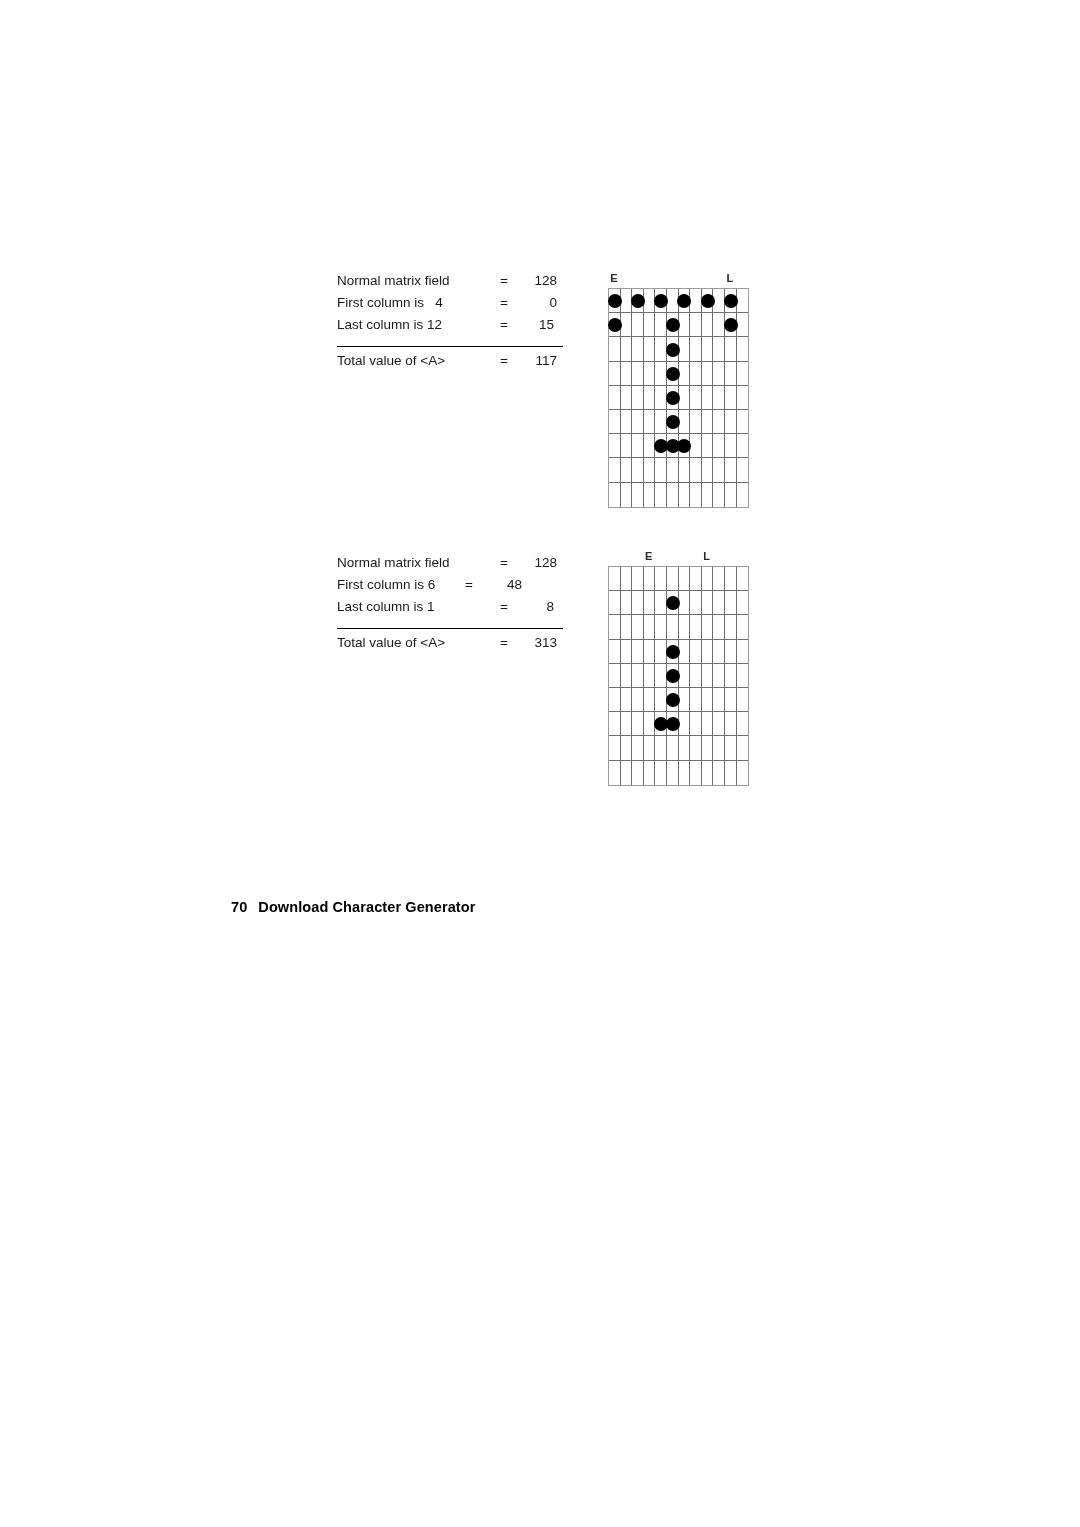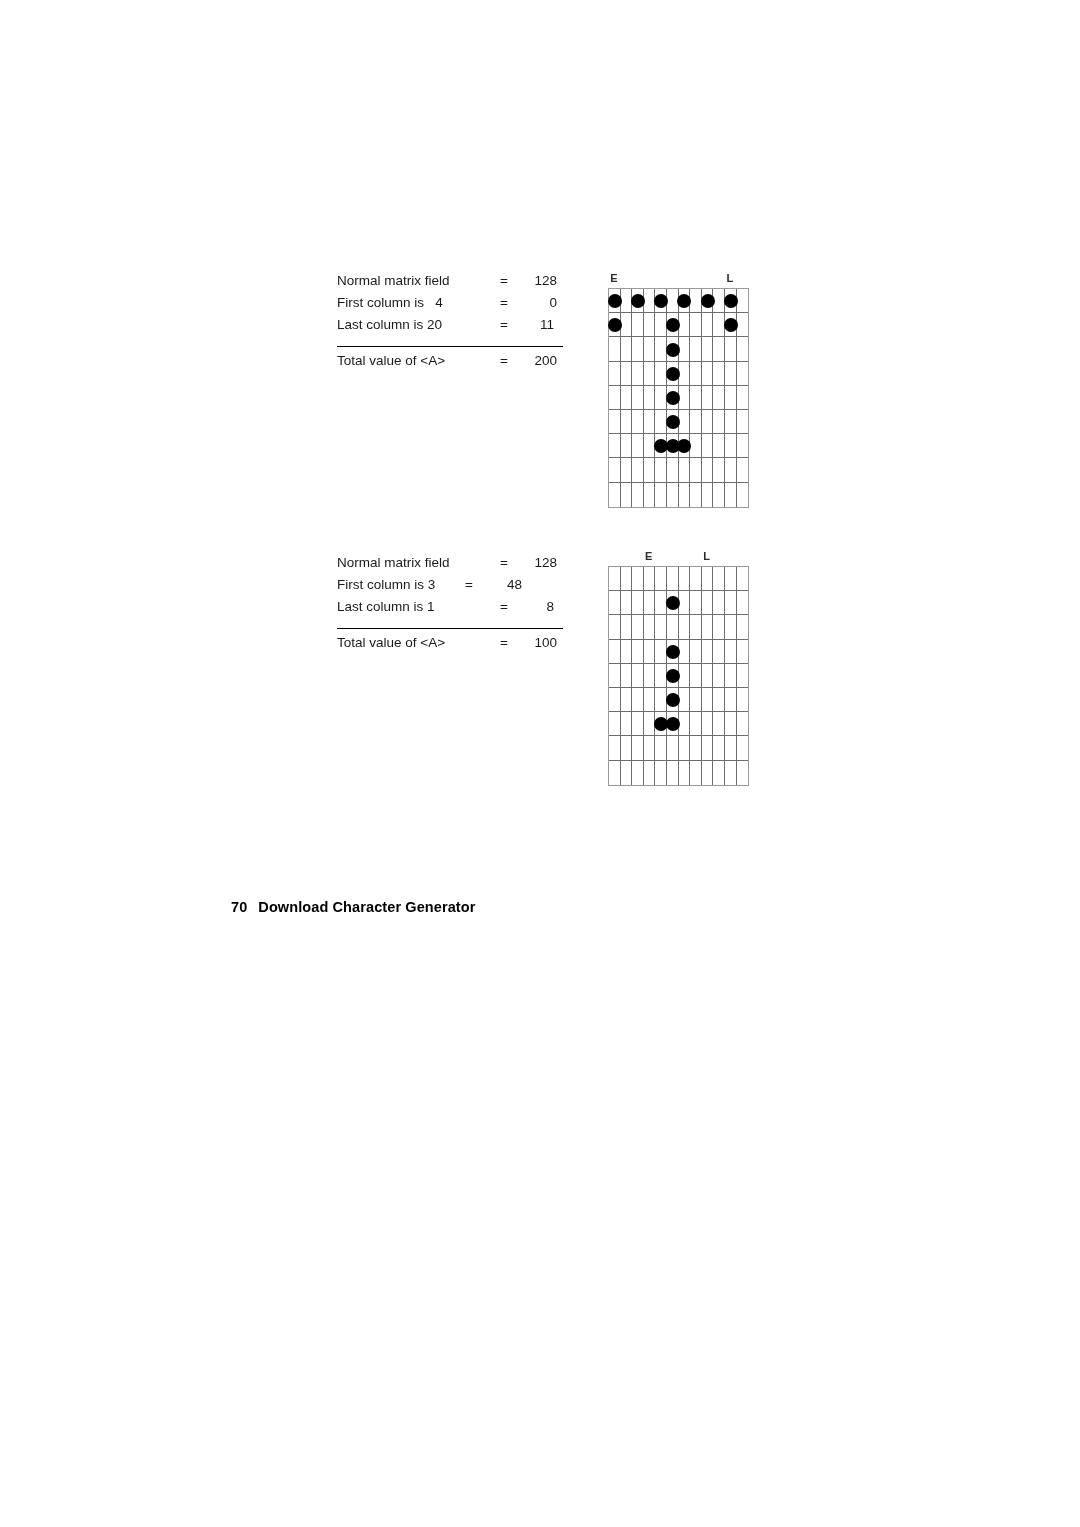--- a/index.html
+++ b/index.html
@@ -106,32 +106,32 @@
   <span class="calc-eq" style="left:163px; top:0;">=</span>
   <span class="calc-val" style="left:160px; width:60px; top:0;">128</span>
 
   <div class="calc-row" style="position:absolute; left:0; top:22px;">
     <span class="calc-label">First column is   4</span>
   </div>
   <span class="calc-eq" style="left:163px; top:22px;">=</span>
   <span class="calc-val" style="left:160px; width:60px; top:22px;">0</span>
 
   <div class="calc-row" style="position:absolute; left:0; top:44px;">
-    <span class="calc-label">Last column is 20</span>
+    <span class="calc-label">Last column is 12</span>
   </div>
   <span class="calc-eq" style="left:163px; top:44px;">=</span>
-  <span class="calc-val" style="left:157px; width:60px; top:44px;">11</span>
+  <span class="calc-val" style="left:157px; width:60px; top:44px;">15</span>
 
   <div class="calc-rule" style="top:72px;"></div>
 
   <div style="position:absolute; left:0; top:80px;">
     <span class="calc-label">Total value of &lt;A&gt;</span>
   </div>
   <span class="calc-eq" style="left:163px; top:80px;">=</span>
-  <span class="calc-val" style="left:160px; width:60px; top:80px;">200</span>
+  <span class="calc-val" style="left:160px; width:60px; top:80px;">117</span>
 </div>
 
 <div class="matrix-wrap" style="left:608px; top:272px;">
   <div class="matrix-labels" id="labels-1" style="width: 139.2px;">
       <span class="matrix-label" style="left: 5.8px;">E</span>
       <span class="matrix-label" style="left: 121.8px;">L</span>
     </div>
   <div class="matrix-grid" id="grid-1" style="width: 139.2px; height: 217.8px;">
       <div class="grid-cell" style="left: 0px; top: 0px; width: 11.6px; height: 24.2px;"></div>
       <div class="grid-cell" style="left: 11.6px; top: 0px; width: 11.6px; height: 24.2px;"></div>
@@ -261,38 +261,38 @@
 </div>
 
 <div class="calc-block" style="left:337px; top:556px;">
   <div class="calc-row" style="position:absolute; left:0; top:0;">
     <span class="calc-label">Normal matrix field</span>
   </div>
   <span class="calc-eq" style="left:163px; top:0;">=</span>
   <span class="calc-val" style="left:160px; width:60px; top:0;">128</span>
 
   <div class="calc-row" style="position:absolute; left:0; top:22px;">
-    <span class="calc-label">First column is 3</span>
+    <span class="calc-label">First column is 6</span>
   </div>
   <span class="calc-eq" style="left:128px; top:22px;">=</span>
   <span class="calc-val" style="left:125px; width:60px; top:22px;">48</span>
 
   <div class="calc-row" style="position:absolute; left:0; top:44px;">
     <span class="calc-label">Last column is 1</span>
   </div>
   <span class="calc-eq" style="left:163px; top:44px;">=</span>
   <span class="calc-val" style="left:157px; width:60px; top:44px;">8</span>
 
   <div class="calc-rule" style="top:72px;"></div>
 
   <div style="position:absolute; left:0; top:80px;">
     <span class="calc-label">Total value of &lt;A&gt;</span>
   </div>
   <span class="calc-eq" style="left:163px; top:80px;">=</span>
-  <span class="calc-val" style="left:160px; width:60px; top:80px;">100</span>
+  <span class="calc-val" style="left:160px; width:60px; top:80px;">313</span>
 </div>
 
 <div class="matrix-wrap" style="left:608px; top:550px;">
   <div class="matrix-labels" id="labels-2" style="width: 139.2px;">
       <span class="matrix-label" style="left: 40.6px;">E</span>
       <span class="matrix-label" style="left: 98.6px;">L</span>
     </div>
   <div class="matrix-grid" id="grid-2" style="width: 139.2px; height: 217.8px;">
       <div class="grid-cell" style="left: 0px; top: 0px; width: 11.6px; height: 24.2px;"></div>
       <div class="grid-cell" style="left: 11.6px; top: 0px; width: 11.6px; height: 24.2px;"></div>

